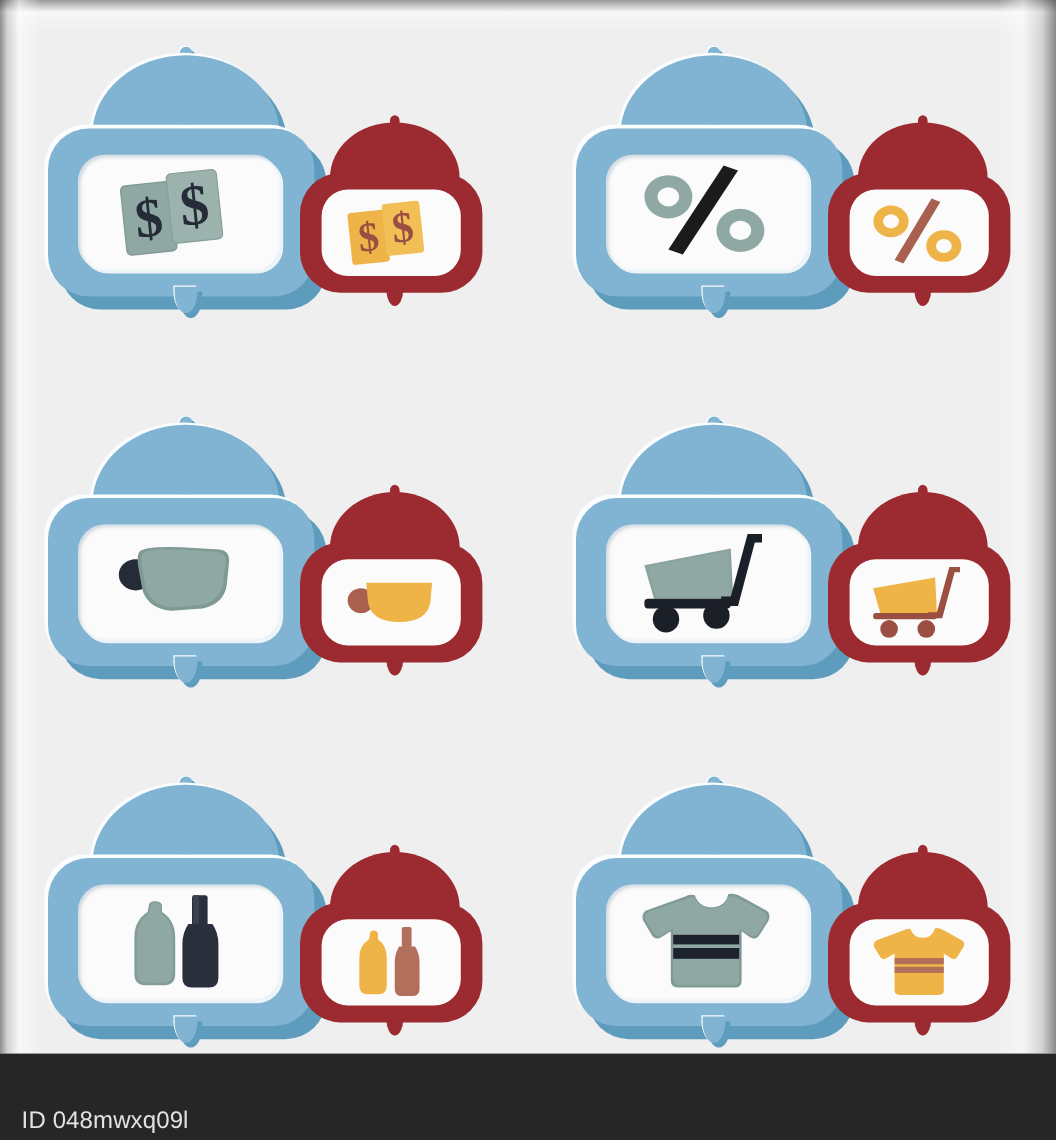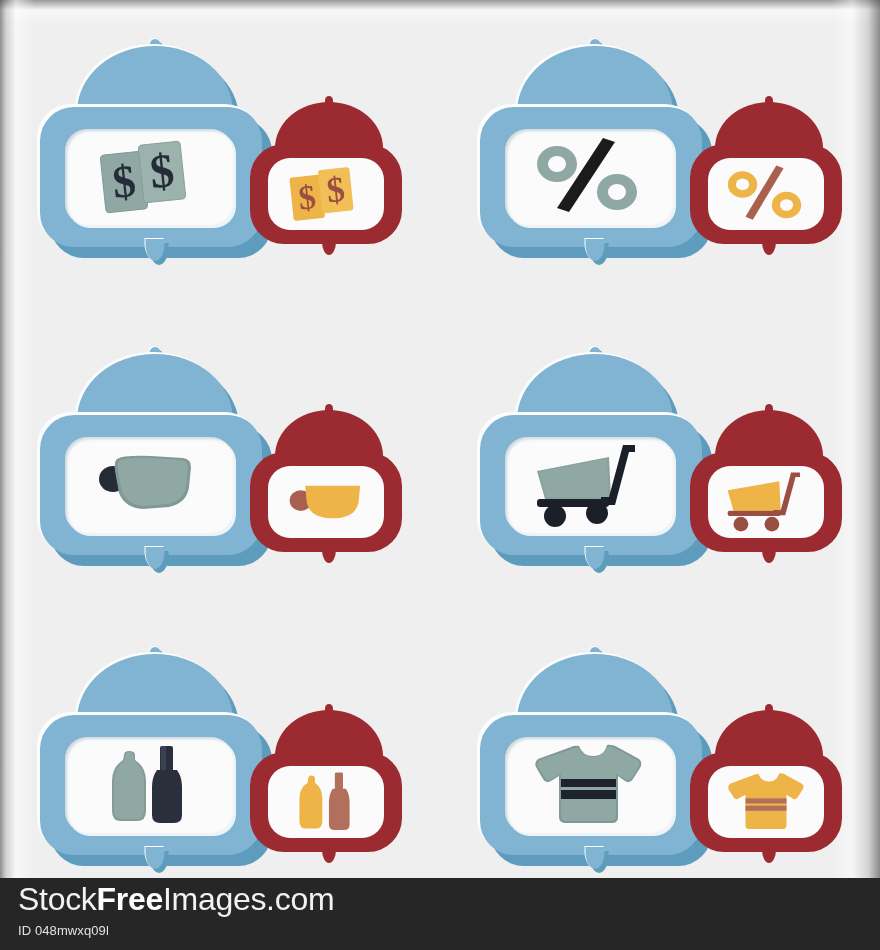--- a/index.html
+++ b/index.html
@@ -158,21 +158,21 @@
     background:#262626;
   }
   #footer .brand {
     position:absolute; left:18px; top:3px;
     font-size:32px; color:#f2f2f2;
     letter-spacing:-0.3px; white-space:nowrap;
   }
   #footer .brand b { font-weight:bold; color:#ffffff; }
   #footer .idline {
     position:absolute; left:18px; top:45px;
-    font-size:13px; color:#e2e2e2;
+    font-size:20px; color:#e2e2e2;
     letter-spacing:0.1px; white-space:nowrap;
   }
   .brand span { display:inline; }
 </style>
 </head>
 <body>
 
 <div id="stage">
   <div id="grid">
 
@@ -448,15 +448,14 @@
           </div>
         </div>
         <div class="knob-bot"></div>
       </div>
     </div>
 
   </div>
 </div>
 
 <div id="footer">
-  <div class="brand"><span>Stock</span><b>Free</b><span>Images.com</span></div>
   <div class="idline">ID 048mwxq09l</div>
 </div>
 
 </body></html>

